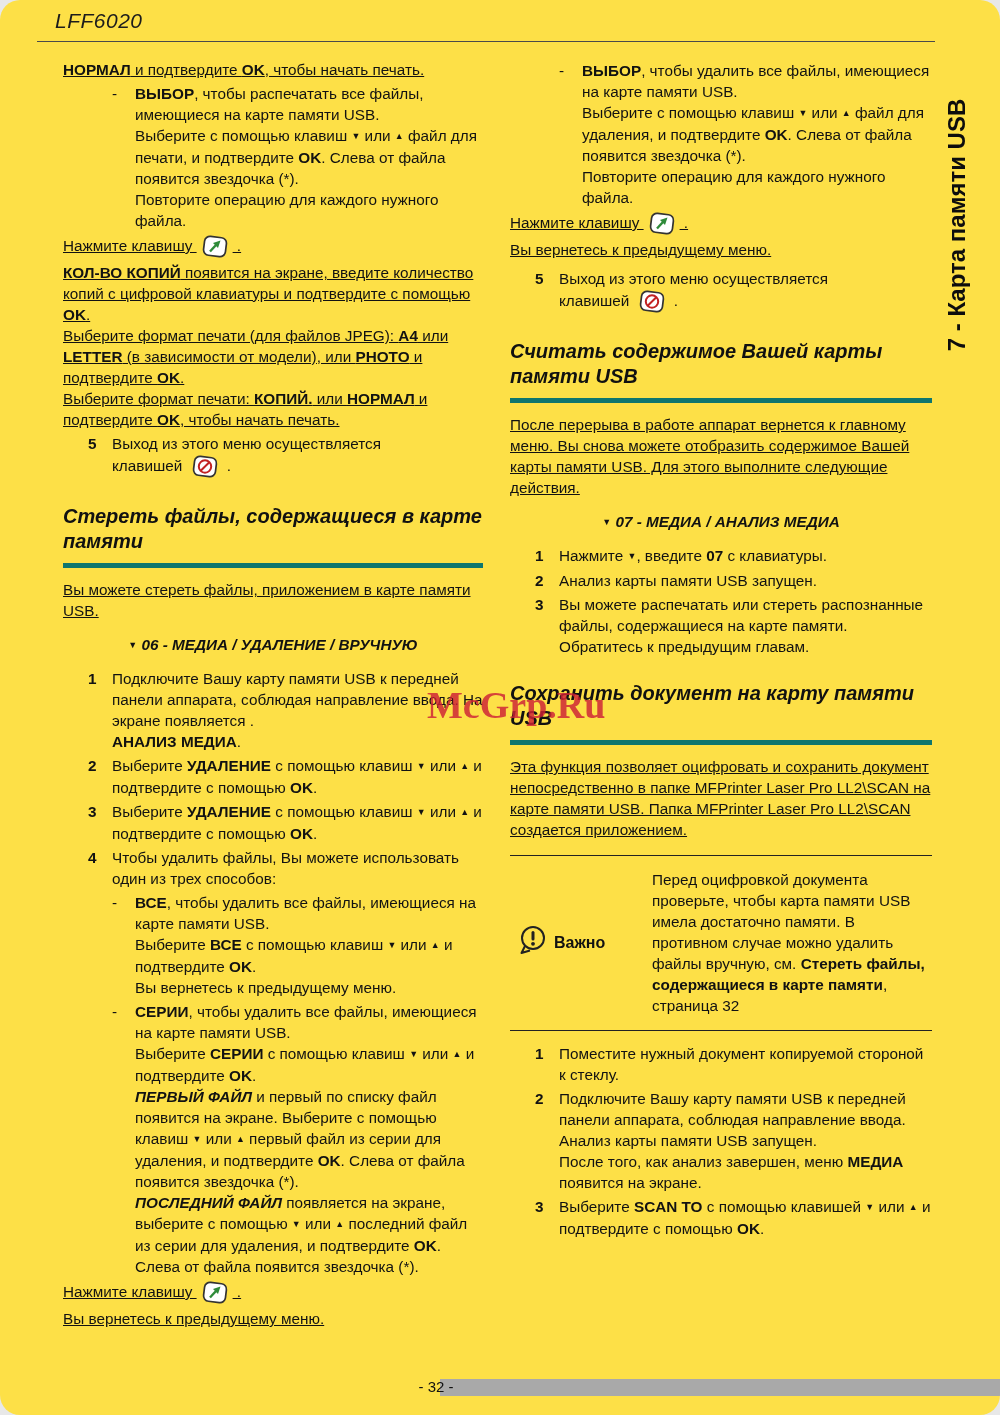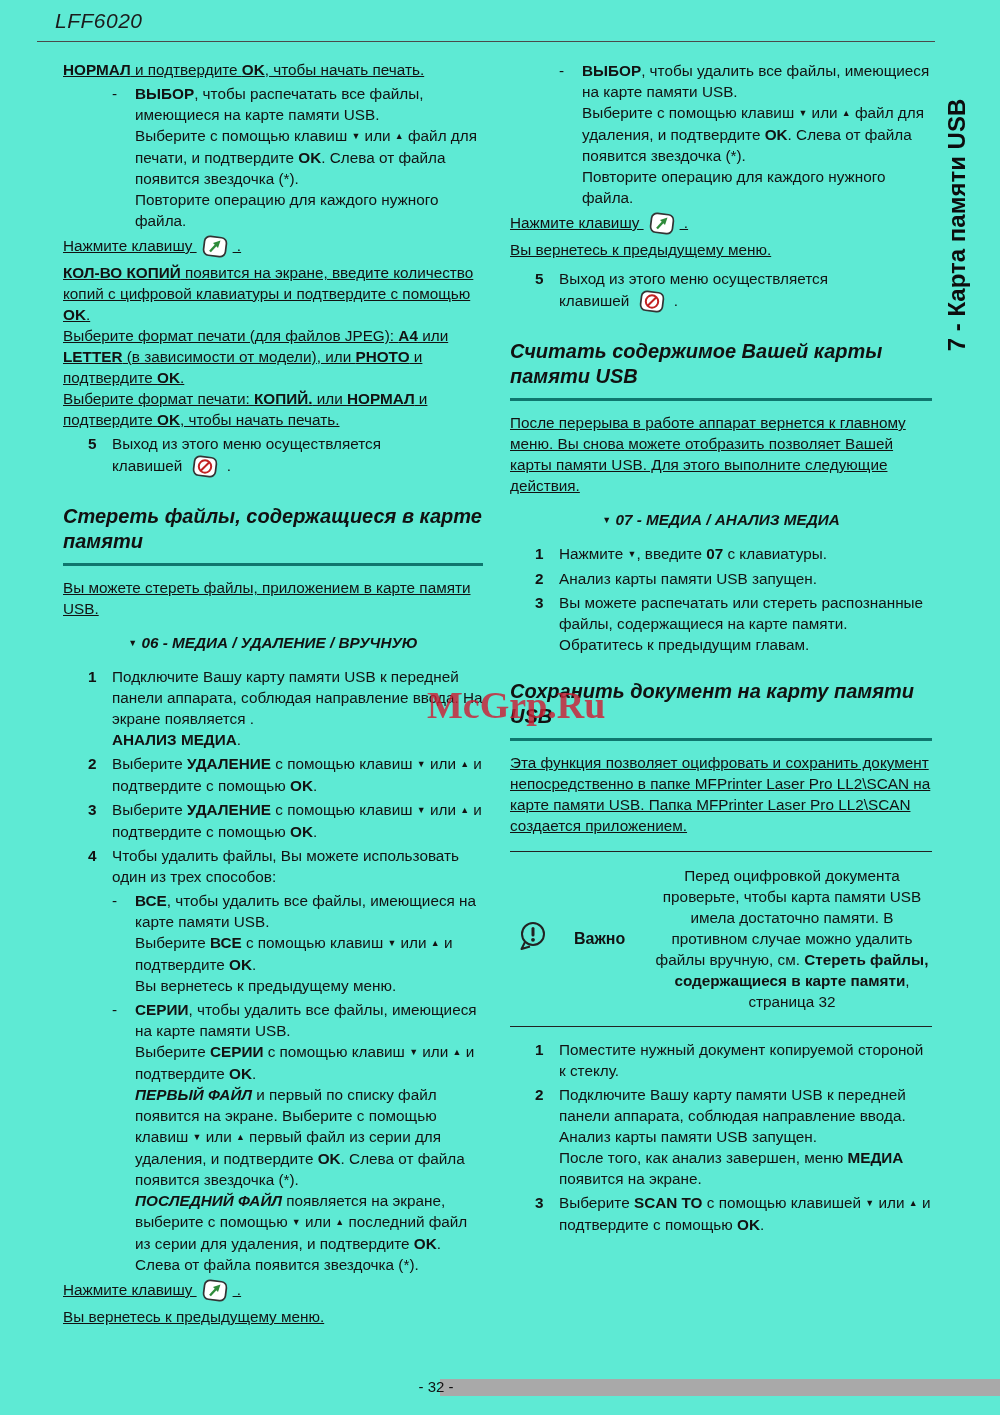--- a/index.html
+++ b/index.html
@@ -1,18 +1,18 @@
 <!DOCTYPE html>
 <html><head>
 <meta charset="utf-8">
 <style>
   * { margin:0; padding:0; box-sizing:border-box; }
   html,body { background:#e8e8e8; }
   body { width:1000px; height:1415px; position:relative; font-family:"Liberation Sans",sans-serif; color:#121212; }
-  .page { position:absolute; inset:0; background:#5eead4; overflow:hidden; }
+  .page { position:absolute; inset:0; background:#fde047; overflow:hidden;border-radius:20px; }
 
   .model { position:absolute; left:55px; top:9px; font-style:italic; font-size:21px; letter-spacing:.5px; color:#1c1c1c; }
   .header-rule { position:absolute; left:37px; top:41px; width:898px; height:1px; background:#4a4a4a; }
 
   .col { position:absolute; top:57px; font-size:15.3px; line-height:21px; }
   .col.left  { left:63px;  width:420px; }
   .col.right { left:510px; width:422px; }
 
   .indD { margin-left:72px; }
   p.block { margin:2px 0;text-decoration:underline; }
@@ -20,33 +20,33 @@
 
   .step { display:flex; margin:3px 0; }
   .step .n { flex:none; width:24px; margin-left:25px; font-weight:bold; }
   .step .t { flex:1; }
 
   .dash { display:flex; margin:3px 0 3px 49px; }
   .dash .d { flex:none; width:23px; }
   .dash .t { flex:1; }
 
   h2.sec { font-size:20px; font-weight:bold; font-style:italic; line-height:25px;
-           border-bottom:3px solid #0f766e; padding-bottom:9px; margin:24px 0 11px 0; color:#111; }
+           border-bottom:5px solid #0f766e; padding-bottom:9px; margin:24px 0 11px 0; color:#111; }
   .intro { margin:4px 0 8px 0; }
   .menu { font-weight:bold; font-style:italic; text-align:center; margin:13px 0 12px 0; }
 
   .arr { font-size:9px; vertical-align:2px; letter-spacing:0; }
   .ikey { display:inline-block; vertical-align:middle; margin:0 3px; }
   .ikey svg { vertical-align:-9px; }
 
   .important { display:flex; border-top:1.5px solid #222; border-bottom:1.5px solid #222;
                padding:13px 0 14px 0; margin:15px 0 12px 0; }
-  .imp-left { flex:none; width:142px; display:flex; align-items:center; gap:24px; padding-left:6px; }
+  .imp-left { flex:none; width:142px; display:flex; align-items:center; gap:4px; padding-left:6px; }
   .imp-label { font-weight:bold; font-size:16px; }
-  .imp-text { flex:1;text-align:center; }
+  .imp-text { flex:1; }
 
   .sidebar-tab { position:absolute; left:782px; top:206px; width:360px; height:38px;
                  transform:rotate(-90deg); text-align:center; font-size:24px; font-weight:bold;
                  color:#0d0d0d; white-space:nowrap; }
 
   .watermark { position:absolute; left:404px; top:683px; font-family:"Liberation Serif",serif;
                font-size:38px; font-weight:bold; color:rgba(205,32,54,0.82); z-index:6; white-space:nowrap;margin-left:23px; }
 
   .footer-bar { position:absolute; left:440px; top:1379px; width:560px; height:17px; background:#a9a9a9; }
   .footer-page { position:absolute; left:0; top:1378px; width:872px; text-align:center; font-size:15px; color:#111; z-index:2; }
@@ -137,21 +137,21 @@
     <div class="step" style="margin-top:8px;">
       <span class="n">5</span>
       <div class="t">Выход из этого меню осуществляется<br>клавишей <span class="ikey"><svg width="30" height="26" viewBox="0 0 30 26">
               <rect x="4" y="3" width="22" height="19" rx="5.5" fill="#fff" stroke="#333" stroke-width="1.7" transform="rotate(7 15 12.5)"></rect>
               <circle cx="15" cy="12.5" r="6.2" fill="none" stroke="#c22222" stroke-width="2"></circle>
               <line x1="10.7" y1="16.8" x2="19.3" y2="8.2" stroke="#c22222" stroke-width="2"></line>
             </svg></span> .</div>
     </div>
 
     <h2 class="sec">Считать содержимое Вашей карты памяти USB</h2>
-    <p class="block intro">После перерыва в работе аппарат вернется к главному меню. Вы снова можете отобразить позволяет Вашей карты памяти USB. Для этого выполните следующие действия.</p>
+    <p class="block intro">После перерыва в работе аппарат вернется к главному меню. Вы снова можете отобразить содержимое Вашей карты памяти USB. Для этого выполните следующие действия.</p>
     <p class="menu"><span class="arr">▼</span> 07 - МЕДИА / АНАЛИЗ МЕДИА</p>
 
     <div class="step">
       <span class="n">1</span>
       <div class="t">Нажмите <span class="arr">▼</span>, введите <b>07</b> с клавиатуры.</div>
     </div>
     <div class="step">
       <span class="n">2</span>
       <div class="t">Анализ карты памяти USB запущен.</div>
     </div>

